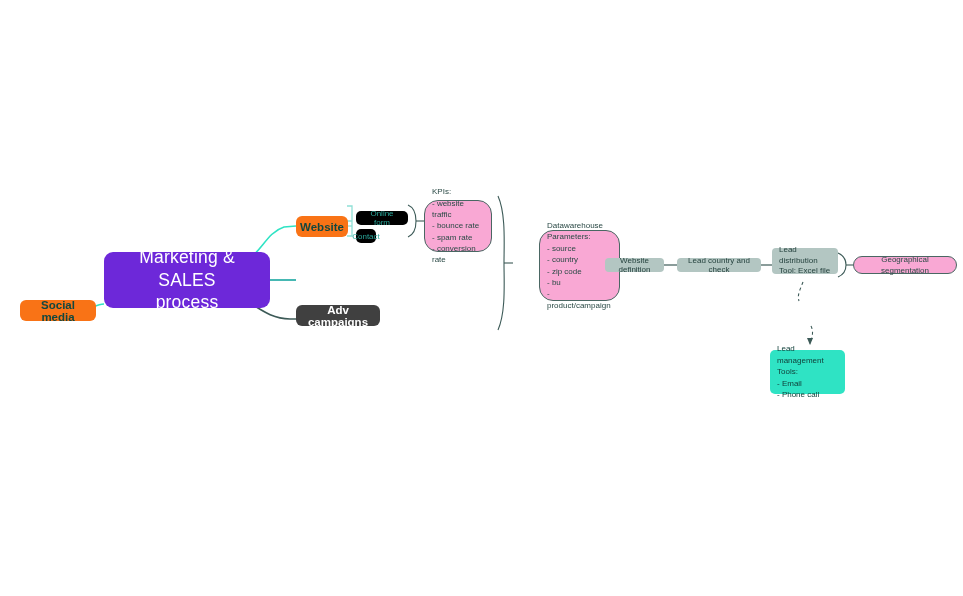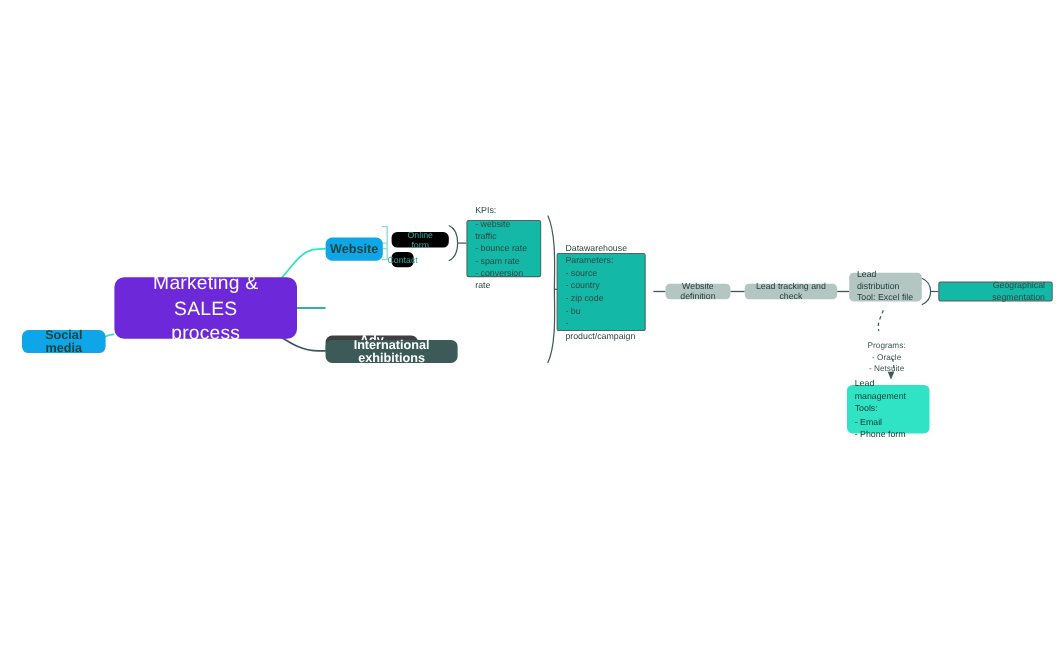--- a/index.html
+++ b/index.html
@@ -44,21 +44,21 @@
     align-items: center;
     text-align: center;
     font-size: 17.5px;
     line-height: 1.28;
     letter-spacing: .2px;
     padding: 4px 10px;
   }
 
   
   .pill-bright {
-    background: #0ea5e9;
+    background: #f97316;
     border-radius: 6px;
     color: #12473f;
     font-size: 11.5px;
     font-weight: bold;
     align-items: center;
     text-align: center;
     padding: 0 8px;
   }
   
   .pill-teal {
@@ -104,33 +104,33 @@
     padding: 0 6px;
   }
   .chip-muted.two-line {
     align-items: flex-start;
     text-align: left;
     line-height: 1.35;
     padding: 0 7px;
   }
   
   .box-outline {
-    background: #14b8a6;
+    background: #f9a8d4;
     border: 1px solid #4a6763;
-    border-radius: 2px;
+    border-radius: 14px;
     color: #2b4a46;
     font-size: 8px;
     line-height: 1.42;
     padding: 5px 7px;
     align-items: flex-start;
     text-align: left;
   }
   .box-outline.centered {
     align-items: center;
-    text-align: right;
+    text-align: center;
     justify-content: center;
   }
   
   .box-mint {
     background: #2fe3c4;
     border-radius: 5px;
     color: #11413b;
     font-size: 8px;
     line-height: 1.44;
     padding: 5px 7px;
@@ -196,73 +196,65 @@
   </div>
 
   <div class="node pill-bright" style="left:296px; top:216px; width:52px; height:21px;">
     <span>Website</span>
   </div>
 
   <div class="node pill-teal" style="left:296px; top:270px; width:84px; height:21px;">
     <span>Adv campaigns</span>
   </div>
 
-  <div class="node pill-slate" style="left:296px; top:309px; width:120px; height:21px;">
-    <span>International exhibitions</span>
-  </div>
 
   <div class="node chip-mint" style="left:356px; top:211px; width:52px; height:14px;">
     <span>Online form</span>
   </div>
 
   <div class="node chip-mint" style="left:356px; top:229px; width:20px; height:14px;">
     <span>Contact</span>
   </div>
 
   <div class="node box-outline" style="left:424px; top:200px; width:68px; height:52px;">
     <span class="ml">KPIs:
 - website traffic
 - bounce rate
 - spam rate
 - conversion rate</span>
   </div>
 
-  <div class="node box-outline" style="left:506px; top:230px; width:81px; height:71px;">
+  <div class="node box-outline" style="left:539px; top:230px; width:81px; height:71px;">
     <span class="ml">Datawarehouse
 Parameters:
 - source
 - country
 - zip code
 - bu
 - product/campaign</span>
   </div>
 
   <div class="node chip-muted" style="left:605px; top:258px; width:59px; height:14px;">
     <span>Website definition</span>
   </div>
 
   <div class="node chip-muted" style="left:677px; top:258px; width:84px; height:14px;">
-    <span>Lead tracking and check</span>
+    <span>Lead country and check</span>
   </div>
 
   <div class="node chip-muted two-line" style="left:772px; top:248px; width:66px; height:26px;">
     <span class="ml">Lead distribution
 Tool: Excel file</span>
   </div>
 
   <div class="node box-outline centered" style="left:853px; top:256px; width:104px; height:18px; font-size:8px; padding:0 6px;">
     <span>Geographical segmentation</span>
   </div>
 
-  <div class="free-label" style="left:775px; top:299px; width:62px;">
-    <span class="ml">Programs:
-- Oracle
-- Netsuite</span>
-  </div>
 
   <div class="node box-mint" style="left:770px; top:350px; width:75px; height:44px;">
     <span class="ml">Lead management
 Tools:
 - Email
-- Phone form</span>
+- Phone call</span>
   </div>
 
 </div>
 
 </body></html>

